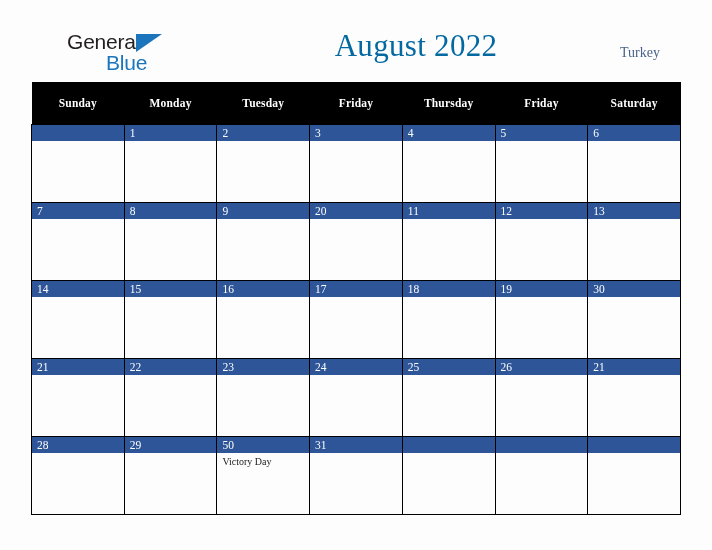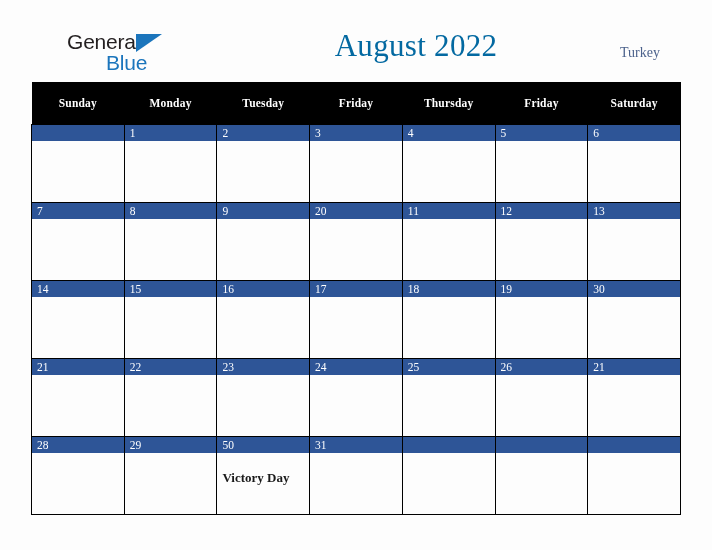--- a/index.html
+++ b/index.html
@@ -134,24 +134,24 @@
     background: #2e5597;
     color: #ffffff;
     font-size: 11.5px;
     font-family: "Liberation Serif", serif;
     padding: 1px 0 0 5px;
     box-sizing: border-box;
     line-height: 15px;
   }
   .event {
     font-family: "Liberation Serif", serif;
-    font-size: 13px;
-    font-weight: bold;
+    font-size: 10px;
+    font-weight: normal;
     color: #1a1a1a;
-    padding: 20px 4px 0 5px;
+    padding: 4px 4px 0 5px;
     line-height: 10px;
   }
 </style>
 </head>
 <body>
 
 <div class="page">
 
   <div class="header">
 

